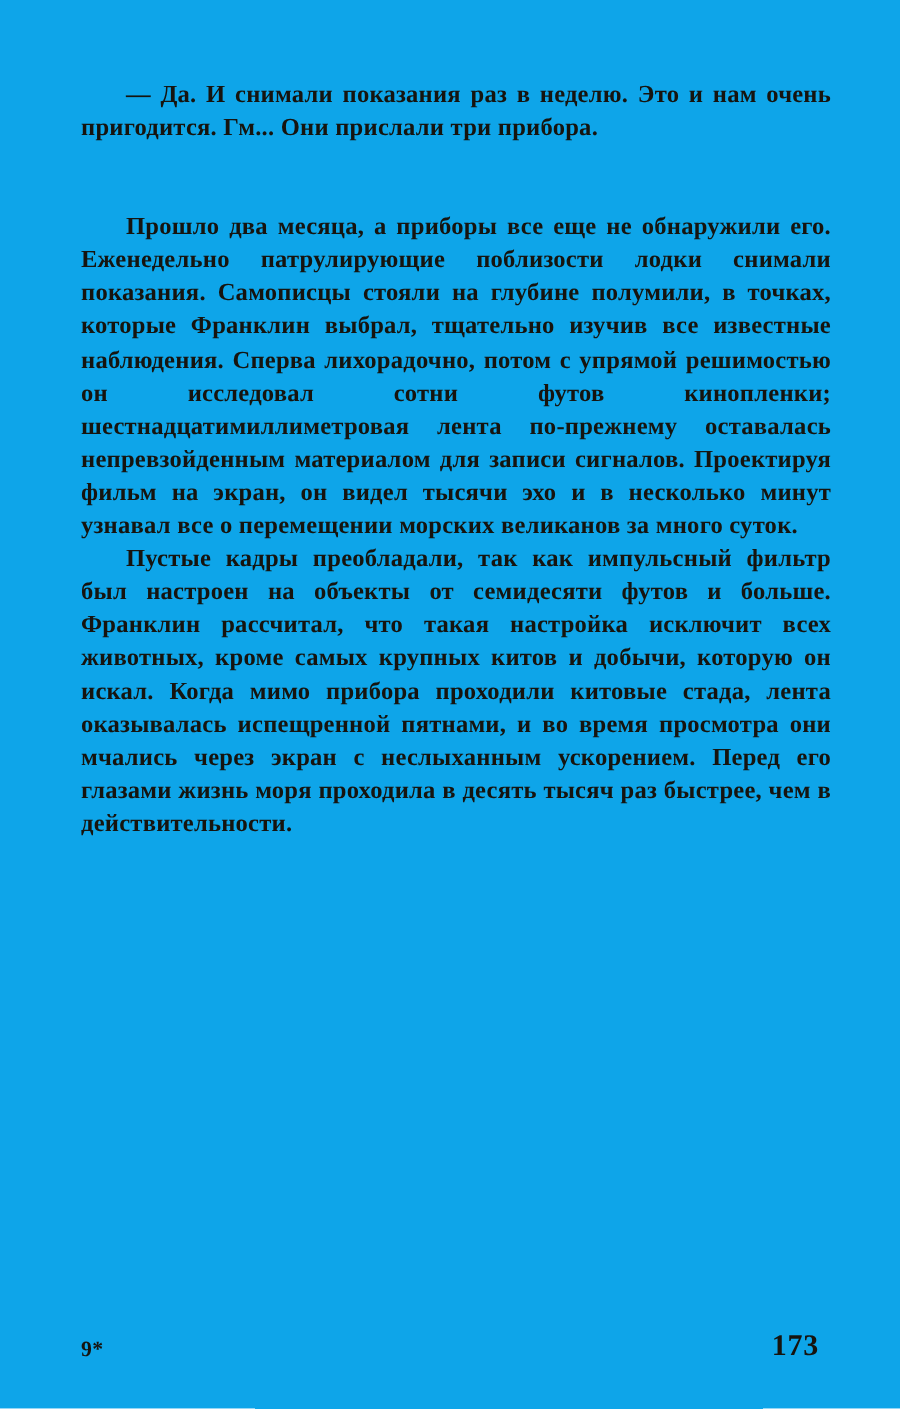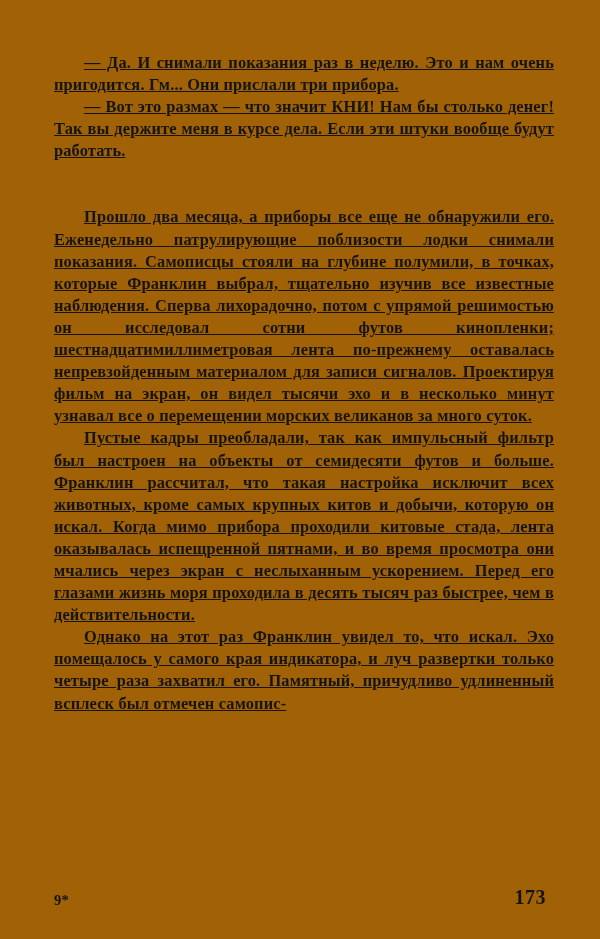--- a/index.html
+++ b/index.html
@@ -4,27 +4,26 @@
 <style>
   html, body {
     margin: 0;
     padding: 0;
     background: #ffffff;
   }
   .page {
     position: relative;
     width: 600px;
     height: 939px;
-    background: #a16207;
+    background: #0ea5e9;
     box-sizing: border-box;
     padding: 52px 46px 0 54px;
     font-family: "Liberation Serif", "DejaVu Serif", serif;
     color: #16140f;
     overflow: hidden;
-    text-decoration: underline;
   }
   .body-text {
     font-size: 16.4px;
     line-height: 22.1px;
     text-align: justify;
     text-justify: inter-word;
     letter-spacing: 0.15px;
     font-weight: 600;
   }
   .para {
@@ -57,29 +56,27 @@
     letter-spacing: 0.5px;
   }
 </style>
 </head>
 <body>
 
 <div class="page">
 
   <div class="body-text">
     <p class="para">— Да. И снимали показания раз в неделю. Это и нам очень пригодится. Гм... Они прислали три прибора.</p>
-    <p class="para">— Вот это размах — что значит КНИ! Нам бы столько денег! Так вы держите меня в курсе дела. Если эти штуки вообще будут работать.</p>
   </div>
 
   <div class="block-gap"></div>
 
   <div class="body-text">
     <p class="para">Прошло два месяца, а приборы все еще не обнаружили его. Еженедельно патрулирующие поблизости лодки снимали показания. Самописцы стояли на глубине полумили, в точках, которые Франклин выбрал, тщательно изучив все известные наблюдения. Сперва лихорадочно, потом с упрямой решимостью он исследовал сотни футов кинопленки; шестнадцатимиллиметровая лента по-прежнему оставалась непревзойденным материалом для записи сигналов. Проектируя фильм на экран, он видел тысячи эхо и в несколько минут узнавал все о перемещении морских великанов за много суток.</p>
     <p class="para">Пустые кадры преобладали, так как импульсный фильтр был настроен на объекты от семидесяти футов и больше. Франклин рассчитал, что такая настройка исключит всех животных, кроме самых крупных китов и добычи, которую он искал. Когда мимо прибора проходили китовые стада, лента оказывалась испещренной пятнами, и во время просмотра они мчались через экран с неслыханным ускорением. Перед его глазами жизнь моря проходила в десять тысяч раз быстрее, чем в действительности.</p>
-    <p class="para">Однако на этот раз Франклин увидел то, что искал. Эхо помещалось у самого края индикатора, и луч развертки только четыре раза захватил его. Памятный, причудливо удлиненный всплеск был отмечен самопис-</p>
   </div>
 
   <div class="footer">
     <span class="signature">9*</span>
     <span class="page-number">173</span>
   </div>
 
 </div>
 
 </body></html>

